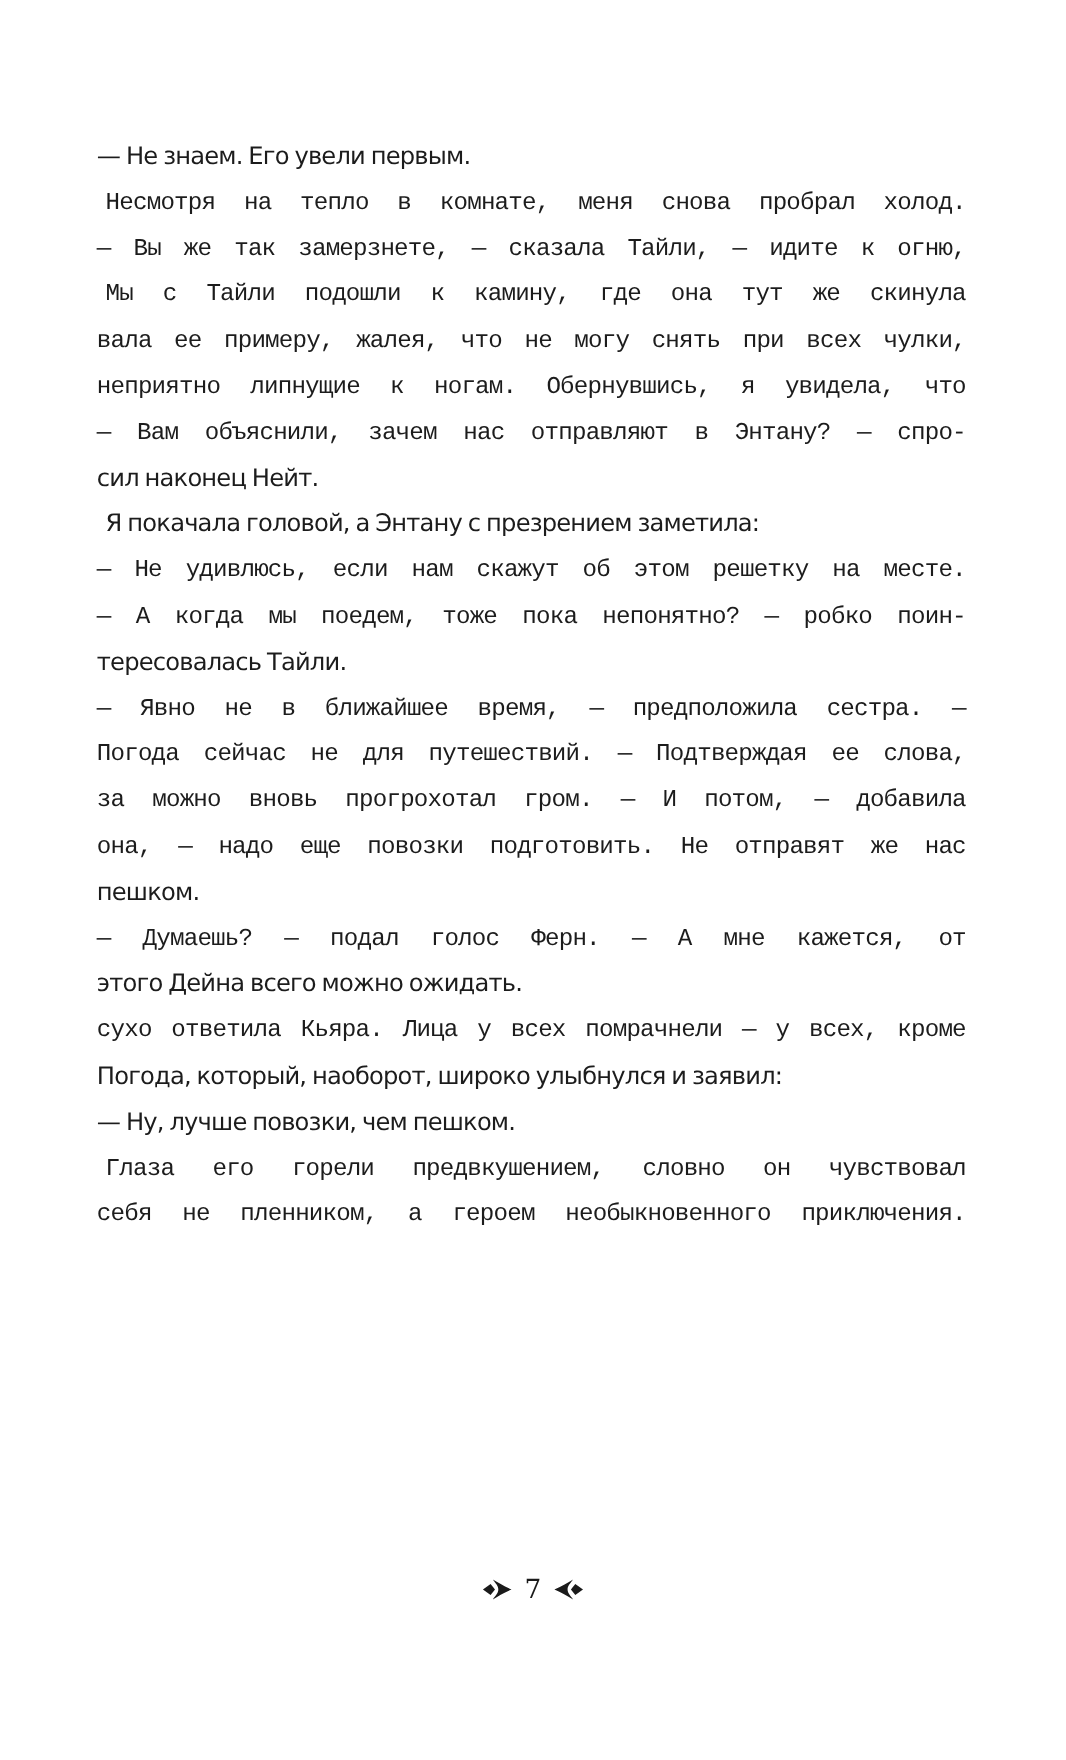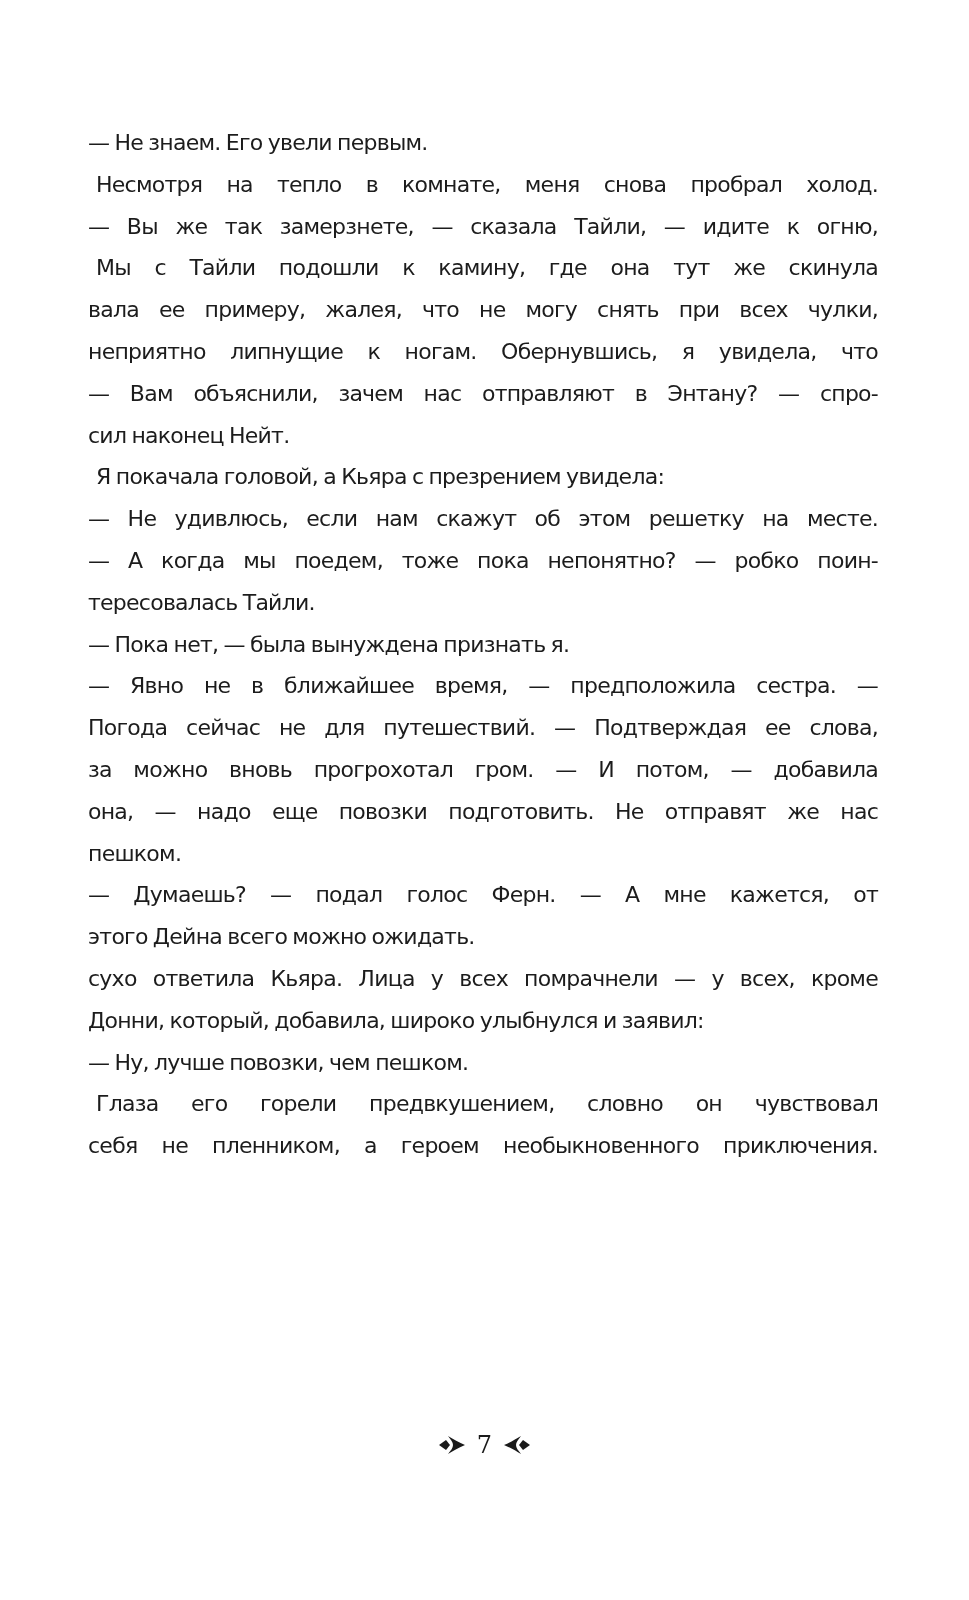--- a/index.html
+++ b/index.html
@@ -35,20 +35,21 @@
       font-size: 22px;
       white-space: nowrap;
       letter-spacing: -0.75px;
       word-spacing: -1px;
       transform-origin: left center;
     }
     .line.indent { padding-left: 8px; }
     .line.justify {
       text-align: justify;
       text-align-last: justify;
+      font-family: Liberation Mono, monospace;
     }
     .footer {
       position: absolute;
       left: 0;
       top: 1420px;
       width: 969px;
       height: 50px;
       display: flex;
       justify-content: center;
       align-items: center;
@@ -72,34 +73,33 @@
 <div class="page">
   <div class="text-block" id="text-block">
       <div class="line" style="">— Не знаем. Его увели первым.</div>
       <div class="line justify indent" style="">Несмотря на тепло в комнате, меня снова пробрал холод.</div>
       <div class="line justify" style="">— Вы же так замерзнете, — сказала Тайли, — идите к огню,</div>
       <div class="line justify indent" style="">Мы с Тайли подошли к камину, где она тут же скинула</div>
       <div class="line justify" style="">вала ее примеру, жалея, что не могу снять при всех чулки,</div>
       <div class="line justify" style="">неприятно липнущие к ногам. Обернувшись, я увидела, что</div>
       <div class="line justify" style="">— Вам объяснили, зачем нас отправляют в Энтану? — спро-</div>
       <div class="line" style="">сил наконец Нейт.</div>
-      <div class="line indent" style="">Я покачала головой, а Кьяра с презрением увидела:</div>
+      <div class="line indent" style="">Я покачала головой, а Энтану с презрением заметила:</div>
       <div class="line justify" style="">— Не удивлюсь, если нам скажут об этом решетку на месте.</div>
       <div class="line justify" style="">— А когда мы поедем, тоже пока непонятно? — робко поин-</div>
       <div class="line" style="">тересовалась Тайли.</div>
-      <div class="line" style="">— Пока нет, — была вынуждена признать я.</div>
       <div class="line justify" style="">— Явно не в ближайшее время, — предположила сестра. —</div>
       <div class="line justify" style="">Погода сейчас не для путешествий. — Подтверждая ее слова,</div>
       <div class="line justify" style="">за можно вновь прогрохотал гром. — И потом, — добавила</div>
       <div class="line justify" style="">она, — надо еще повозки подготовить. Не отправят же нас</div>
       <div class="line" style="">пешком.</div>
       <div class="line justify" style="">— Думаешь? — подал голос Ферн. — А мне кажется, от</div>
       <div class="line" style="">этого Дейна всего можно ожидать.</div>
       <div class="line justify" style="">сухо ответила Кьяра. Лица у всех помрачнели — у всех, кроме</div>
-      <div class="line" style="">Донни, который, добавила, широко улыбнулся и заявил:</div>
+      <div class="line" style="">Погода, который, наоборот, широко улыбнулся и заявил:</div>
       <div class="line" style="">— Ну, лучше повозки, чем пешком.</div>
       <div class="line justify indent" style="">Глаза его горели предвкушением, словно он чувствовал</div>
       <div class="line justify" style="">себя не пленником, а героем необыкновенного приключения.</div>
     </div>
 
   <div class="footer">
     <span class="ornament">
       <svg viewBox="0 0 30 30" width="30" height="30">
         <path d="M2 15 L9 10 L13 15 L9 20 Z" fill="#1a1a1a"></path>
         <path d="M11 6 C16 9 21 12 28 15 C21 18 16 21 11 24 C14 20 16 18 16 15 C16 12 14 10 11 6 Z" fill="#1a1a1a"></path>

